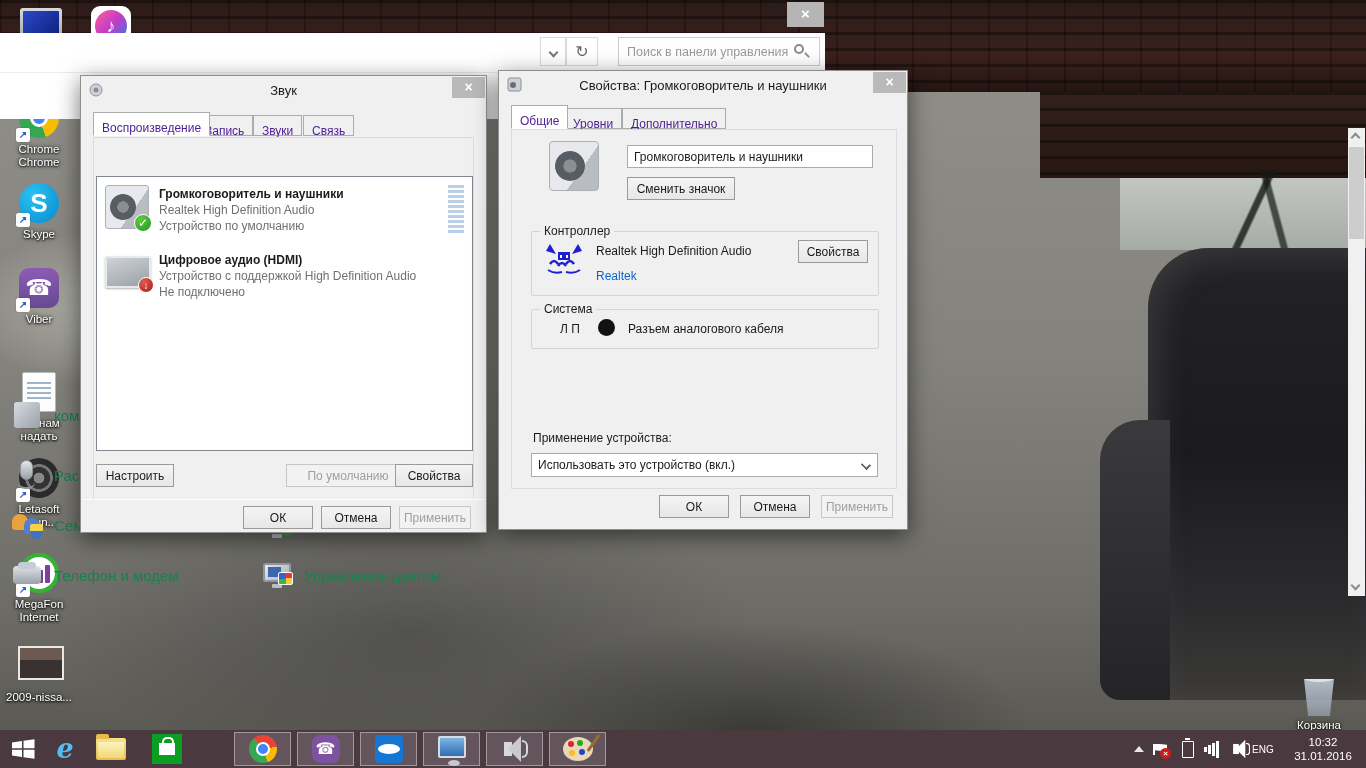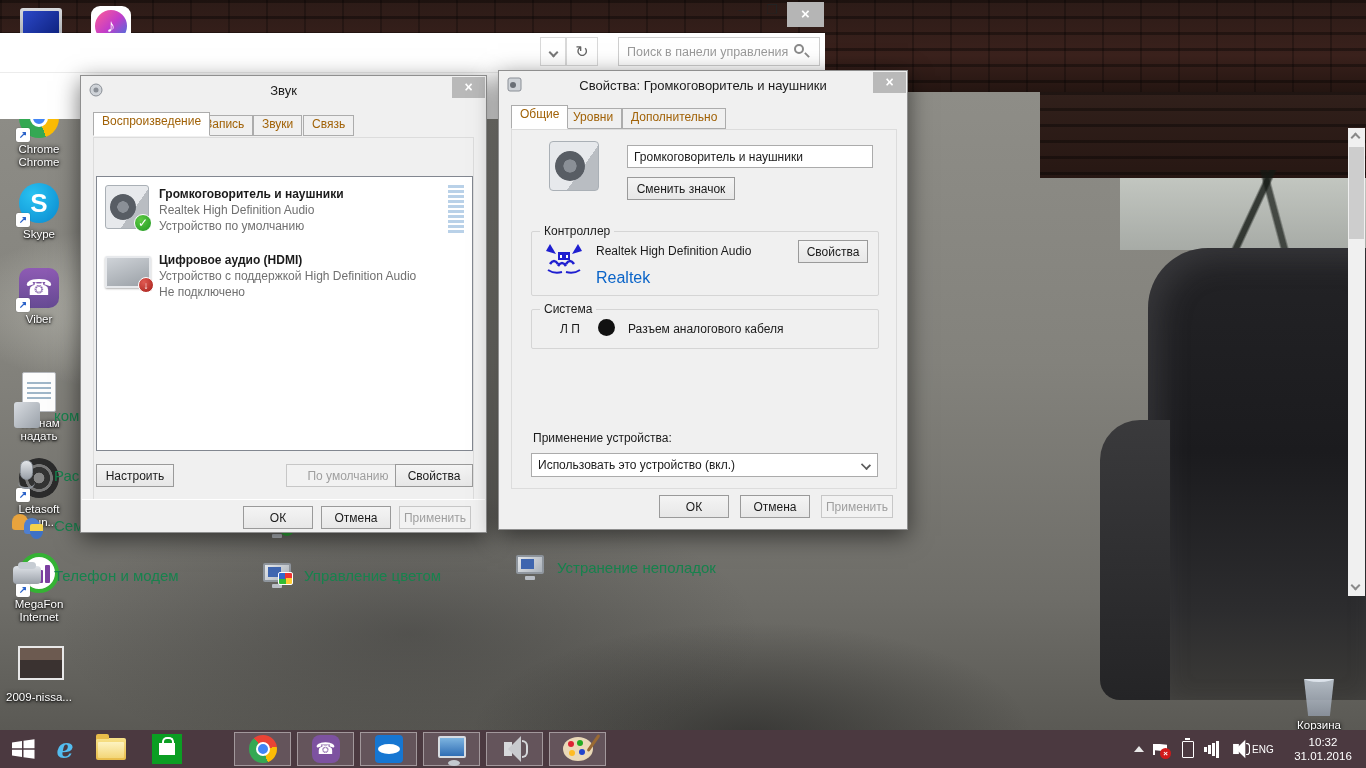--- a/index.html
+++ b/index.html
@@ -81,21 +81,21 @@
 
   
   .win { position:absolute; background:#f0f0f0; border:1px solid #8f8f8f; box-shadow:0 6px 22px rgba(0,0,0,.55); }
   .titlebar { height:28px; position:relative; text-align:center; }
   .titlebar .ttl { font-size:13px; color:#1b1b1b; line-height:30px; }
   .titlebar .wicon { position:absolute; left:8px; top:6px; width:16px; height:16px; }
   .closebtn { position:absolute; right:1px; top:1px; width:33px; height:21px; background:#b9b9b9;
     color:#fff; font-size:14px; font-weight:bold; text-align:center; line-height:20px; }
   .tabs { position:relative; height:22px; margin:8px 12px 0; }
   .tab { position:absolute; bottom:0; height:21px; background:#f0f0f0; border:1px solid #acacac;
-    font-size:12px; color:#a16207; padding:1px 8px 0; white-space:nowrap; }
+    font-size:12px; color:#4c1d95; padding:8px 8px 0; white-space:nowrap; }
   .tab.active { height:24px; background:#fff; border-bottom:1px solid #fff; z-index:2; }
   .tabpage { border:1px solid #dcdcdc; background:#f0f0f0; position:absolute; }
   .btn { position:absolute; background:linear-gradient(180deg,#f4f4f4,#e7e7e7); border:1px solid #9a9a9a;
     font-size:12px; color:#1b1b1b; text-align:center; }
   .btn.disabled { color:#9f9f9f; border-color:#c7c7c7; background:#f2f2f2; }
   .sep { position:absolute; height:1px; background:#dfdfdf; border-bottom:1px solid #fff; }
 
   
   #sound-win { left:80px; top:75px; width:407px; height:458px; z-index:20; }
   #sound-instruction { position:absolute; left:15px; top:66px; width:370px; font-size:12px; color:#1b1b1b; line-height:16px; }
@@ -123,21 +123,21 @@
   
   #props-win { left:498px; top:70px; width:410px; height:460px; z-index:30; }
   .spk-big { position:absolute; left:50px; top:70px; width:50px; height:50px;
     background:linear-gradient(125deg,#e7e9ec 0 62%, #b9bdc2 62% 100%); border-radius:4px; border:1px solid #aab0b6; }
   .spk-big .cone { position:absolute; left:5px; top:9px; width:30px; height:30px; border-radius:50%;
     background:radial-gradient(circle,#8a8f96 0 30%,#585d64 32% 70%,#9aa0a6 72%); }
   .txtinput { position:absolute; border:1px solid #ababab; background:#fff; font-size:12px; color:#1b1b1b;
     padding:0 6px; font-family:"Liberation Sans",sans-serif; }
   .group { position:absolute; border:1px solid #d5d5d5; border-radius:2px;margin-top:8px; }
   .group .legend { position:absolute; top:-8px; left:8px; background:#f0f0f0; padding:0 4px; font-size:12px; color:#1b1b1b; }
-  .link { color:#0a64c8; font-size:16px;text-align:center; }
+  .link { color:#0a64c8; font-size:12px;text-align:center; }
   .combo { position:absolute; background:#fff; border:1px solid #ababab; font-size:12px; color:#1b1b1b;
     padding:4px 22px 0 6px; }
   .combo .chev { position:absolute; right:7px; top:7px; width:8px; height:8px; border-right:2px solid #5a5a5a;
     border-bottom:2px solid #5a5a5a; transform:rotate(45deg) scale(1,.8); }
   .crab { position:absolute; left:44px; top:18px; }
 
   
   #cp-win { left:345px; top:103px; width:825px; height:597px; background:#fff; border:1px solid #9a9a9a;
     box-shadow:0 4px 16px rgba(0,0,0,.45); z-index:10; }
   .cap-btn { position:absolute; top:2px; height:25px; text-align:center; font-size:13px; color:#222; }
@@ -454,27 +454,20 @@
         <span class="mi mi-page"></span>
       </span>
     <span class="cp-lbl">Свойства браузера</span>
   </div>
   <div class="cp-item twolines" style="left:513px; top:493px;">
     <span class="cp-ic">
         <span class="mi mi-blue-circ"></span>
       </span>
     <span class="cp-lbl" style="width:140px;">Специальные возможности</span>
   </div>
-  <div class="cp-item" style="left:513px; top:550px;">
-    <span class="cp-ic">
-        <span class="mi mi-gmon"></span>
-        <span class="mi mi-stand"></span>
-      </span>
-    <span class="cp-lbl">Устранение неполадок</span>
-  </div>
 
   <div id="cp-scroll">
     <div class="scr-arrow" id="scr-up" style="top:0;">
         <span></span>
       </div>
     <div id="scr-thumb"></div>
     <div class="scr-arrow" id="scr-dn" style="bottom:0;">
         <span></span>
       </div>
   </div>

